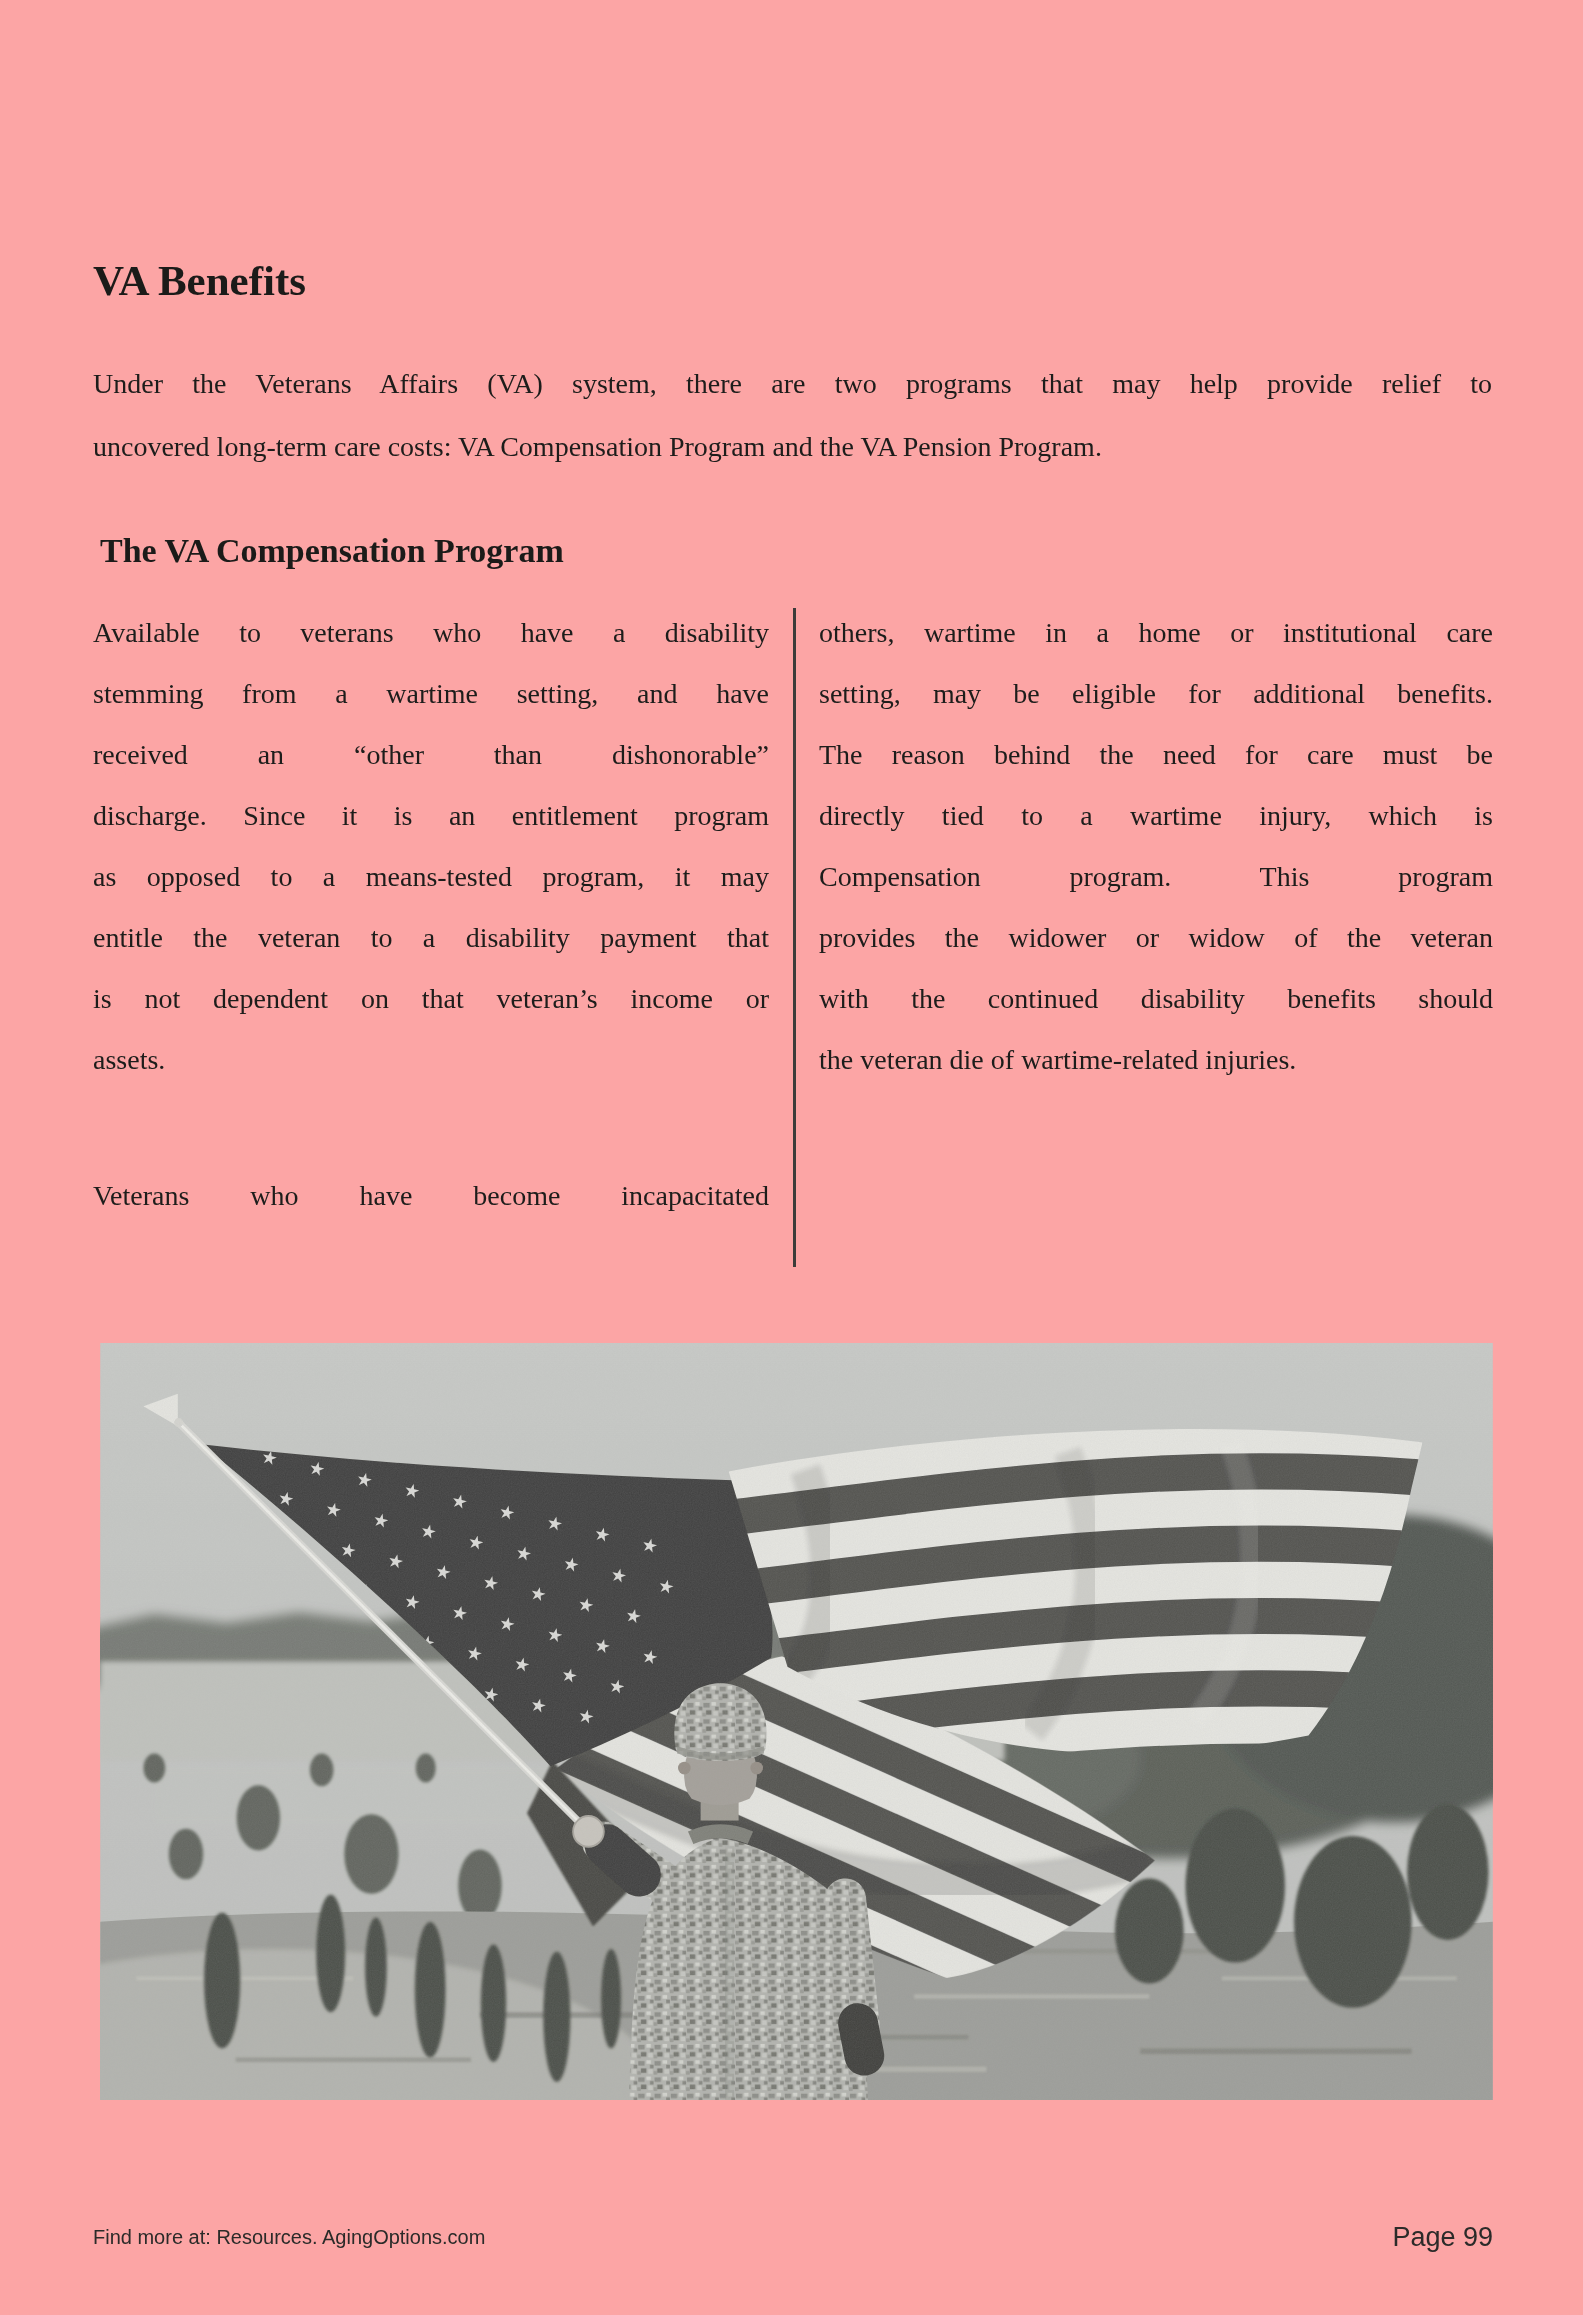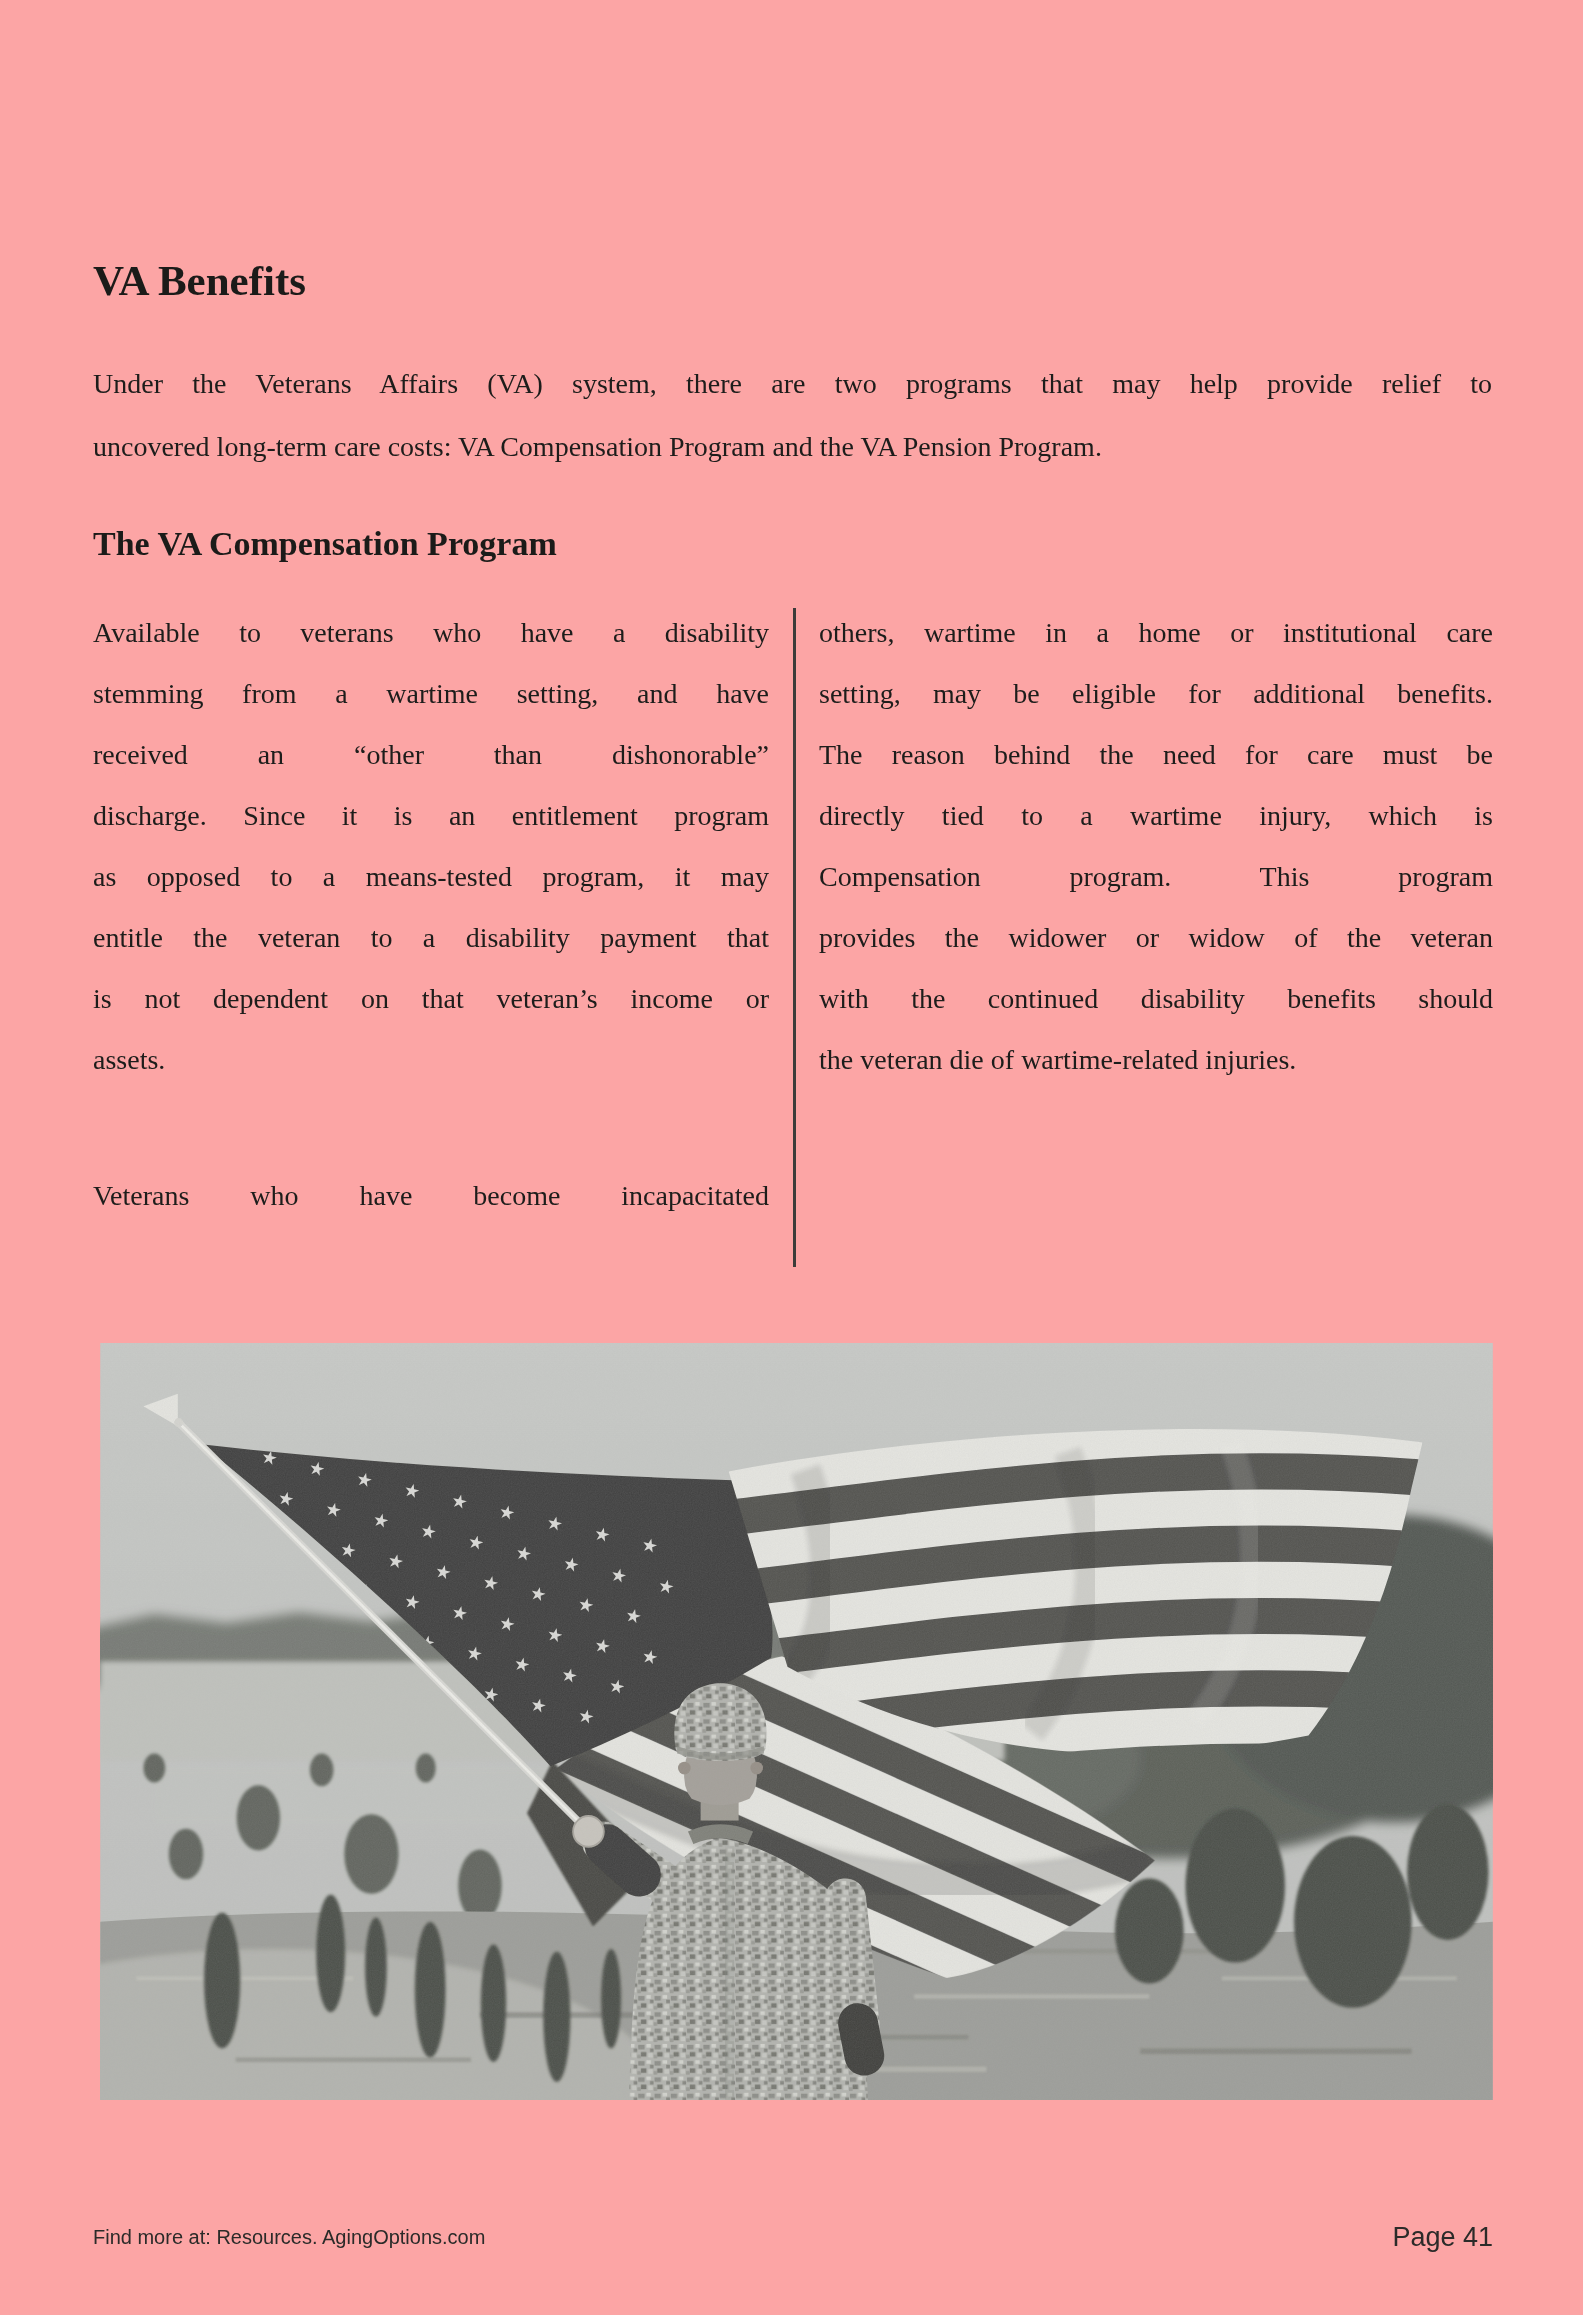--- a/index.html
+++ b/index.html
@@ -1,21 +1,21 @@
 <!DOCTYPE html>
 <html style="font-size:14.5px"><head>
 <meta charset="utf-8">
 <style>
   html,body{margin:0;padding:0;background:#ffffff;}
   body{width:1584px;height:2316px;position:relative;font-family:"Liberation Serif",serif;color:#1d1d1b;}
   .page{position:absolute;left:0;top:0;width:1584px;height:2316px;background:#fca5a5;overflow:hidden;}
   .title{position:absolute;left:93px;top:255px;margin:0;font-size:43px;line-height:51px;font-weight:700;color:#1b1b19;}
   .intro{position:absolute;left:93px;top:352px;width:1399px;font-size:28px;}
   .intro .tline{height:63px;line-height:63px;}
-  .subheading{position:absolute;left:93px;top:523px;margin:0;font-size:34px;line-height:42px;font-weight:700;color:#1b1b19;}
+  .subheading{position:absolute;left:93px;top:523px;margin:7px;font-size:34px;line-height:42px;font-weight:700;color:#1b1b19;}
   .col{position:absolute;top:602px;font-size:28px;}
   .col-left{left:93px;width:676px;}
   .col-right{left:819px;width:674px;}
   .tline{height:61px;line-height:61px;overflow:hidden;}
   .tline.j{text-align:justify;text-align-last:justify;}
   .para-gap{margin-top:75px;}
   .divider{position:absolute;left:793px;top:608px;width:2.7px;height:659px;background:#3c3c3a;}
   .photo{position:absolute;left:100px;top:1343px;width:1393px;height:757px;overflow:hidden;}
   .photo svg{display:block;width:100%;height:100%;}
   .footer-left{position:absolute;left:93px;top:2221px;font-size:20px;line-height:33px;font-family:"Liberation Sans",sans-serif;color:#2b2b29;}
@@ -246,16 +246,16 @@
           <circle cx="540" cy="540" r="17" fill="none" stroke="#a8a59d" stroke-width="2"></circle>
         </g>
 
         <rect width="1540" height="837" fill="#9b9b97" opacity="0.05"></rect>
       </g>
       <rect width="1540" height="837" filter="url(#grain)"></rect>
     </svg>
   </div>
 
   <div class="footer-left">Find more at: Resources. AgingOptions.com</div>
-  <div class="footer-right">Page 41</div>
+  <div class="footer-right">Page 99</div>
 
 </div>
 
 
 </body></html>

